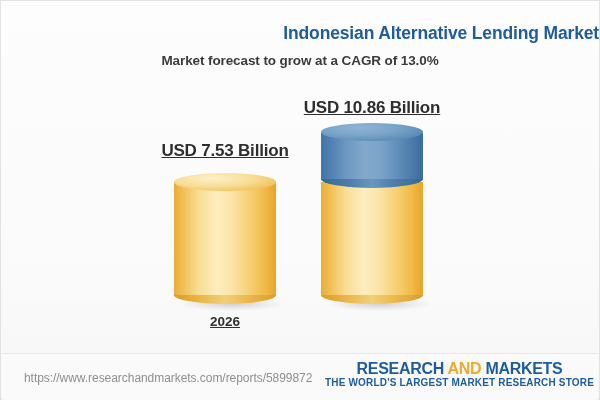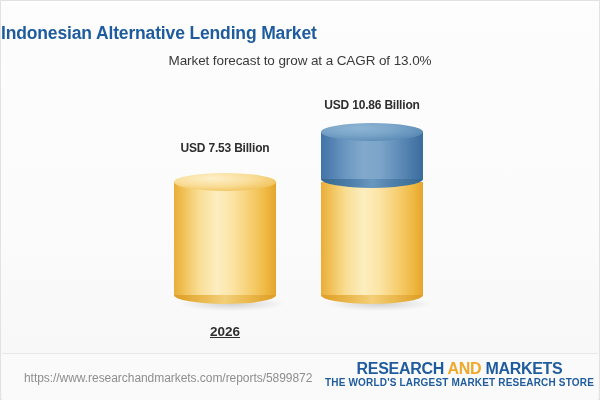--- a/index.html
+++ b/index.html
@@ -21,33 +21,33 @@
     border: 1px solid #e2e2e2;
     background:
       linear-gradient(180deg, #fdfdfd 0%, #fbfbfb 55%, #f7f7f7 100%);
   }
 
   
   #chart-title {
     position: absolute;
     left: 0; right: 0;
     top: 22px;
-    text-align: left;
+    text-align: right;
     font-size: 17.5px;
     font-weight: bold;
     color: #1f5c9e;
     letter-spacing: -0.15px;
   }
   #chart-subtitle {
     position: absolute;
     left: 0; right: 0;
     top: 52px;
     text-align: center;
     font-size: 13.5px;
-    font-weight: normal;
+    font-weight: bold;
     color: #3a3a3a;
     letter-spacing: -0.1px;
   }
 
   
   #plot {
     position: absolute;
     left: 0;
     top: 0;
     width: 600px;
@@ -55,24 +55,25 @@
   }
   .bar-group {
     position: absolute;
     width: 102px;
   }
   .value-label {
     position: absolute;
     left: -60px;
     width: 222px;
     text-align: center;
-    font-size: 12px;
+    font-size: 17px;
     font-weight: bold;
     color: #2e2e2e;
     letter-spacing: -0.2px;
+    text-decoration: underline;
   }
   .cyl-shadow {
     position: absolute;
     left: 6px;
     width: 104px;
     height: 14px;
     border-radius: 50%;
     background: radial-gradient(ellipse at center,
                 rgba(120,120,120,0.30) 0%,
                 rgba(150,150,150,0.14) 45%,
@@ -192,21 +193,21 @@
   <div id="plot">
 
     <div class="bar-group" style="left:173px; top:0;">
       <div class="value-label" style="top:140px;">USD 7.53 Billion</div>
       <div class="cyl-shadow" style="top:296px;"></div>
       <div class="seg yellow" style="top:172px; height:131px;">
         <div class="seg-cap-bottom"></div>
         <div class="seg-body"></div>
         <div class="seg-cap-top"></div>
       </div>
-      <div class="axis-label" style="top:323px;text-decoration:underline;">2026</div>
+      <div class="axis-label" style="top:313px;text-decoration:underline;">2026</div>
     </div>
 
     <div class="bar-group" style="left:320px; top:0;">
       <div class="value-label" style="top:97px;">USD 10.86 Billion</div>
       <div class="cyl-shadow" style="top:296px;"></div>
 
       <div class="seg yellow" style="top:172px; height:131px;">
         <div class="seg-cap-bottom"></div>
         <div class="seg-body"></div>
       </div>

